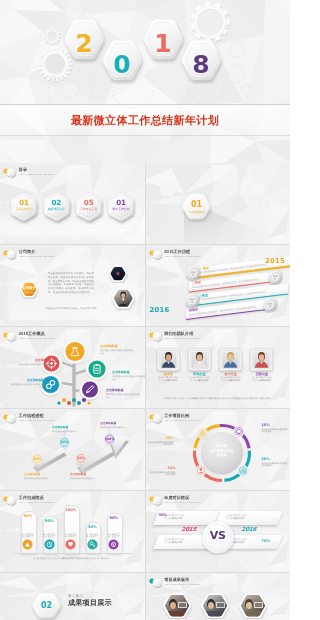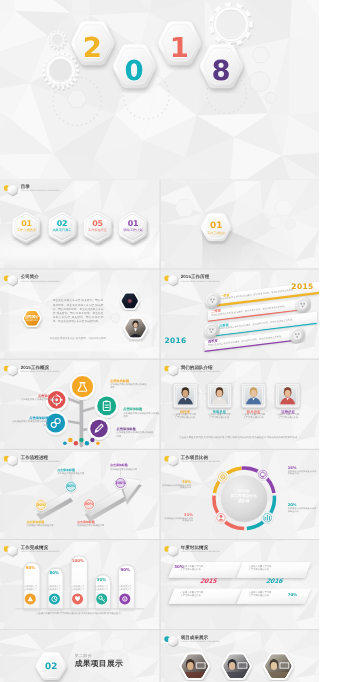--- a/index.html
+++ b/index.html
@@ -473,20 +473,23 @@
       </filter>
     </defs>
     <g filter="url(#hs3)">
       <path d="M43.25 20.24Q44.80 23.26 43.25 26.29L36.15 40.20Q34.60 43.23 31.20 43.23L17.60 43.23Q14.20 43.23 12.65 40.20L5.55 26.29Q4.00 23.26 5.55 20.24L12.65 6.33Q14.20 3.30 17.60 3.30L31.20 3.30Q34.60 3.30 36.15 6.33Z" fill="url(#hg3)"></path>
     </g>
     <path d="M39.49 20.86Q40.72 23.26 39.49 25.67L33.79 36.83Q32.56 39.23 29.86 39.23L18.94 39.23Q16.24 39.23 15.01 36.83L9.31 25.67Q8.08 23.26 9.31 20.86L15.01 9.70Q16.24 7.29 18.94 7.29L29.86 7.29Q32.56 7.29 33.79 9.70Z" fill="url(#hi3)" stroke="#ffffff" stroke-width="0.8"></path>
     <path d="M39.49 20.26Q40.72 22.66 39.49 25.07L33.79 36.23Q32.56 38.63 29.86 38.63L18.94 38.63Q16.24 38.63 15.01 36.23L9.31 25.07Q8.08 22.66 9.31 20.26L15.01 9.10Q16.24 6.69 18.94 6.69L29.86 6.69Q32.56 6.69 33.79 9.10Z" fill="none" stroke="#dadadb" stroke-width="0.5" opacity="0.75"></path>
   </svg>
   <div class="hxnum" style="color:#5b3a84;top:3.5px;">8</div>
 </div>
+  <div class="cover-bar">
+    <span>最新微立体工作总结新年计划</span>
+  </div>
 </div>
     <div class="slide" style="left:0px;top:163px;width:144.5px;height:81.0px;">
   <div class="bg">
         <svg viewBox="0 0 150 95" preserveAspectRatio="none">
           <path d="M-36 82L-19 125L-23 153Z" fill="#ececec"></path>
           <path d="M-25 -41L-28 17L-42 59Z" fill="#f7f7f7"></path>
           <path d="M167 122L144 120L145 82Z" fill="#f7f7f7"></path>
           <path d="M150 53L153 24L186 29Z" fill="#f1f1f1"></path>
           <path d="M150 53L120 41L153 24Z" fill="#f3f3f3"></path>
           <path d="M107 1L120 41L96 35Z" fill="#f5f5f5"></path>
@@ -2295,20 +2298,39 @@
 </div>
         <div class="vs-card" style="left:72px;top:44px;">
   <div class="vs-txt">点击输入简要文字内容
 文字内容需概括精炼</div>
 </div>
       </div>
   <div class="vs-y1">2015</div>
   <div class="vs-y2">2016</div>
   <div class="vs-p1">30%</div>
   <div class="vs-p2">70%</div>
+  <div class="vs-circle">
+    <svg viewBox="0 0 34 34" width="34" height="34">
+      <defs>
+            <radialGradient id="vsg" cx="0.35" cy="0.28" r="0.9">
+        <stop offset="0" stop-color="#ffffff"></stop>
+              <stop offset="0.7" stop-color="#f6f6f7"></stop>
+              <stop offset="1" stop-color="#e4e4e5"></stop>
+            </radialGradient>
+        <filter id="vsf" x="-40%" y="-40%" width="190%" height="190%">
+         <feDropShadow dx="0.4" dy="1.6" stdDeviation="1.4" flood-color="#8b8b8d" flood-opacity="0.45"></feDropShadow>
+            </filter>
+          </defs>
+      <g filter="url(#vsf)">
+            <circle cx="17" cy="16.6" r="15.8" fill="url(#vsg)"></circle>
+          </g>
+      <circle cx="17" cy="16.6" r="13.2" fill="none" stroke="#eaeaeb" stroke-width="0.6"></circle>
+    </svg>
+    <div class="vs-lbl">VS</div>
+  </div>
 </div>
     <div class="slide" style="left:0px;top:573px;width:144.5px;height:47px;">
   <div class="bg">
         <svg viewBox="0 0 150 95" preserveAspectRatio="none">
           <path d="M-36 82L-19 125L-23 153Z" fill="#ececec"></path>
           <path d="M-25 -41L-28 17L-42 59Z" fill="#f7f7f7"></path>
           <path d="M167 122L144 120L145 82Z" fill="#f7f7f7"></path>
           <path d="M150 53L153 24L186 29Z" fill="#f1f1f1"></path>
           <path d="M150 53L120 41L153 24Z" fill="#f3f3f3"></path>
           <path d="M107 1L120 41L96 35Z" fill="#f5f5f5"></path>

